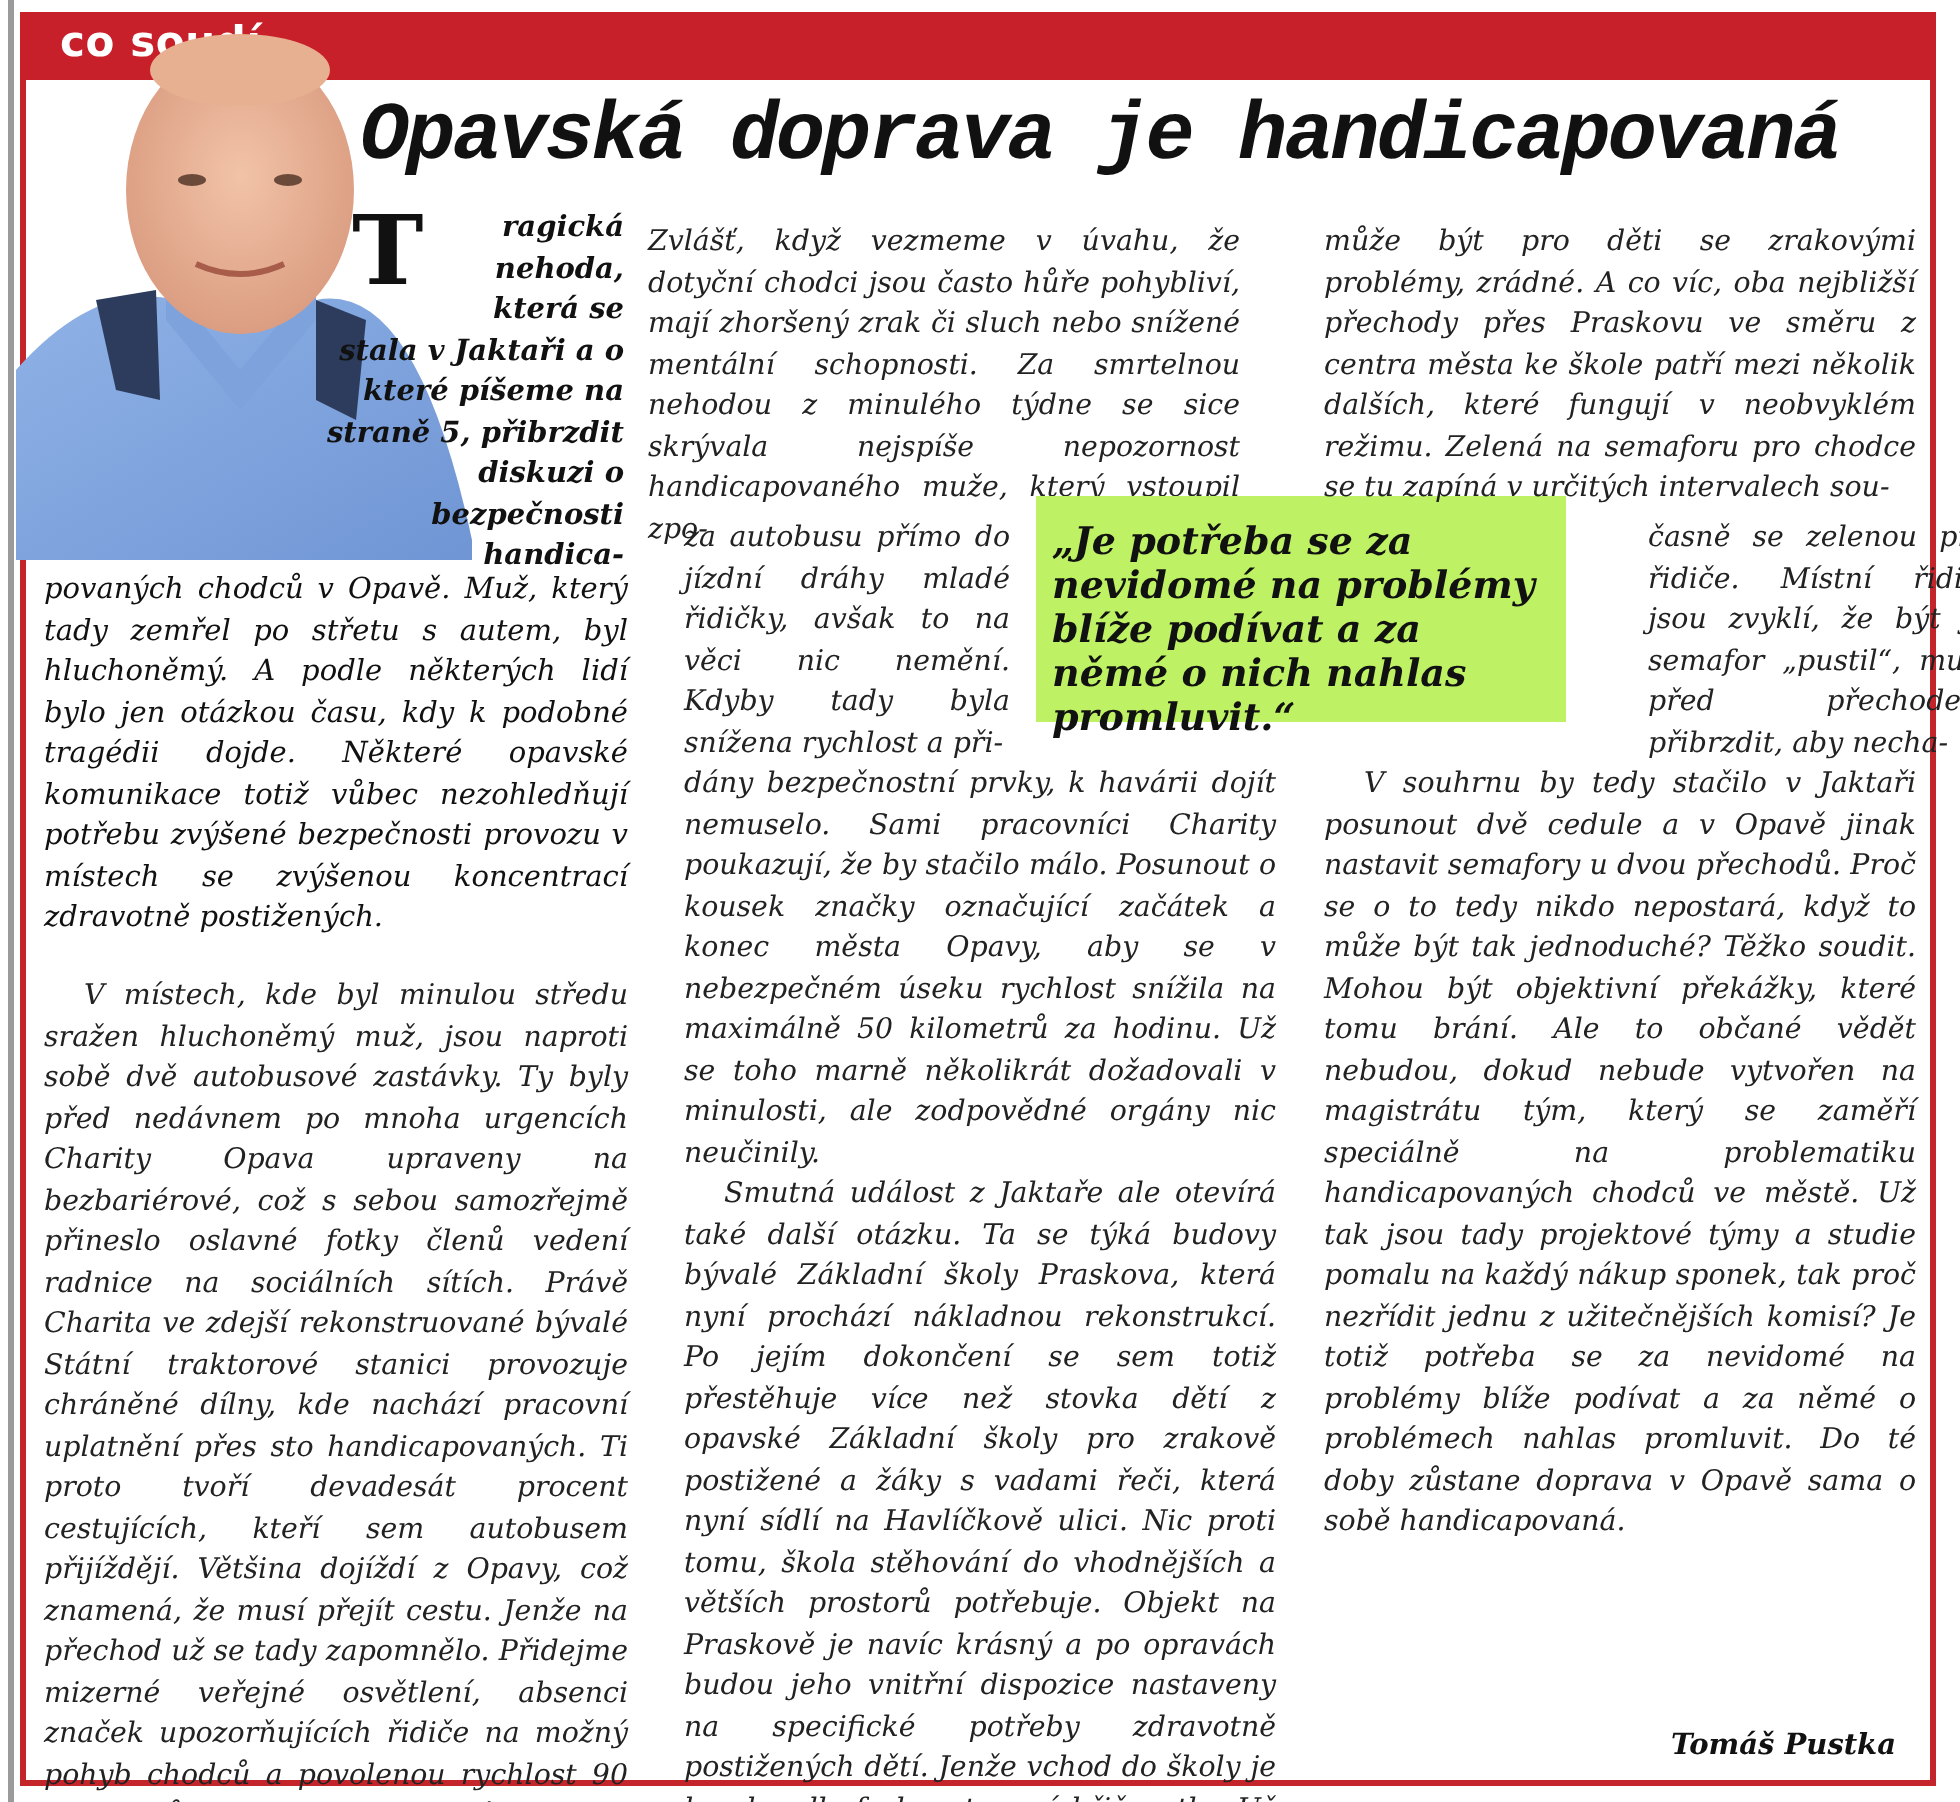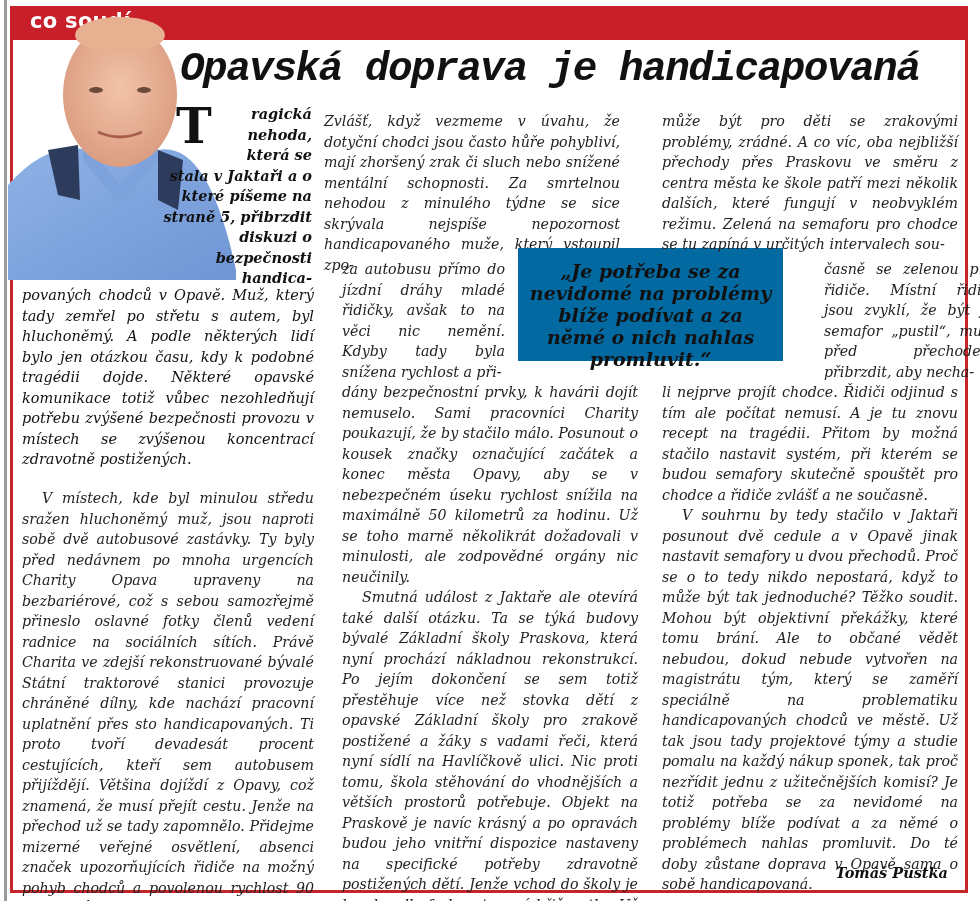--- a/index.html
+++ b/index.html
@@ -49,22 +49,22 @@
   .col1 { left: 22px; top: 488px; width: 292px; }
   .col2a { left: 324px; top: 111px; width: 296px; }
   .col2b { left: 342px; top: 259px; width: 163px; }
   .col2c { left: 342px; top: 382px; width: 296px; }
   .col3a { left: 662px; top: 111px; width: 296px; }
   .col3b { left: 788px; top: 259px; width: 170px; margin-left: 36px; }
   .col3c { left: 662px; top: 382px; width: 296px; }
 
   .pullquote {
     position: absolute; left: 518px; top: 248px; width: 265px; height: 113px;
-    background: #0369a1; box-sizing: border-box; padding: 12px 8px 0 8px;
-    font-family: "DejaVu Serif", serif; font-style: italic; font-weight: bold; font-size: 19px; line-height: 22px; color: #111; text-align: center;
+    background: #bef264; box-sizing: border-box; padding: 12px 8px 0 8px;
+    font-family: "DejaVu Serif", serif; font-style: italic; font-weight: bold; font-size: 19px; line-height: 22px; color: #111; 
   }
 
   .author {
     position: absolute; right: 32px; top: 864px;
     font-family: "DejaVu Serif", serif; font-style: italic; font-weight: bold; font-size: 14.5px; color: #111;
   }
 </style>
 </head>
 <body>
 
@@ -122,17 +122,16 @@
 
 <div class="pullquote">„Je potřeba se za nevidomé na problémy blíže podívat a za němé o nich nahlas promluvit.“</div>
 
 <div class="col col3a">
   <p>může být pro děti se zrakovými problémy, zrádné. A co víc, oba nejbližší přechody přes Praskovu ve směru z centra města ke škole patří mezi několik dalších, které fungují v neobvyklém režimu. Zelená na semaforu pro chodce se tu zapíná v určitých intervalech sou-</p>
 </div>
 <div class="col col3b">
   <p>časně se zelenou pro řidiče. Místní řidiči jsou zvyklí, že být je semafor „pustil“, musí před přechodem přibrzdit, aby necha-</p>
 </div>
 <div class="col col3c">
-  <p>li nejprve projít chodce. Řidiči odjinud s tím ale počítat nemusí. A je tu znovu recept na tragédii. Přitom by možná stačilo nastavit systém, při kterém se budou semafory skutečně spouštět pro chodce a řidiče zvlášť a ne současně.</p>
   <p class="indent">V souhrnu by tedy stačilo v Jaktaři posunout dvě cedule a v Opavě jinak nastavit semafory u dvou přechodů. Proč se o to tedy nikdo nepostará, když to může být tak jednoduché? Těžko soudit. Mohou být objektivní překážky, které tomu brání. Ale to občané vědět nebudou, dokud nebude vytvořen na magistrátu tým, který se zaměří speciálně na problematiku handicapovaných chodců ve městě. Už tak jsou tady projektové týmy a studie pomalu na každý nákup sponek, tak proč nezřídit jednu z užitečnějších komisí? Je totiž potřeba se za nevidomé na problémy blíže podívat a za němé o problémech nahlas promluvit. Do té doby zůstane doprava v Opavě sama o sobě handicapovaná.</p>
 </div>
 
 <div class="author">Tomáš Pustka</div>
 
 </body></html>

